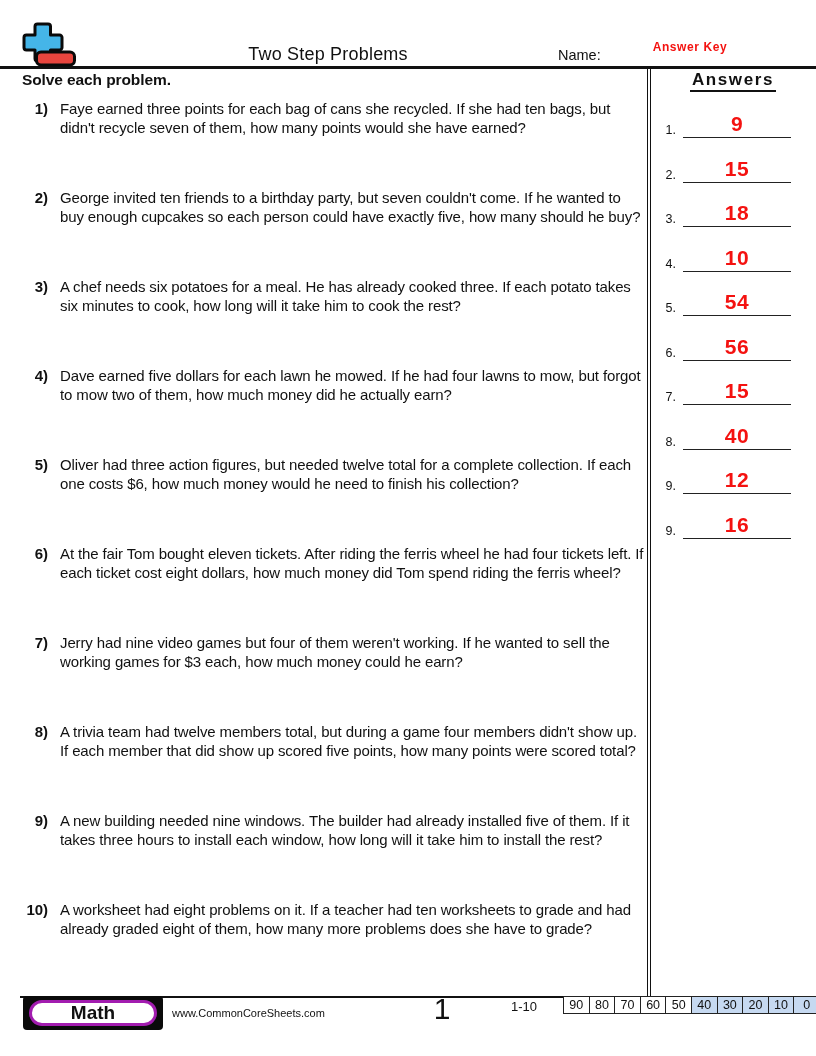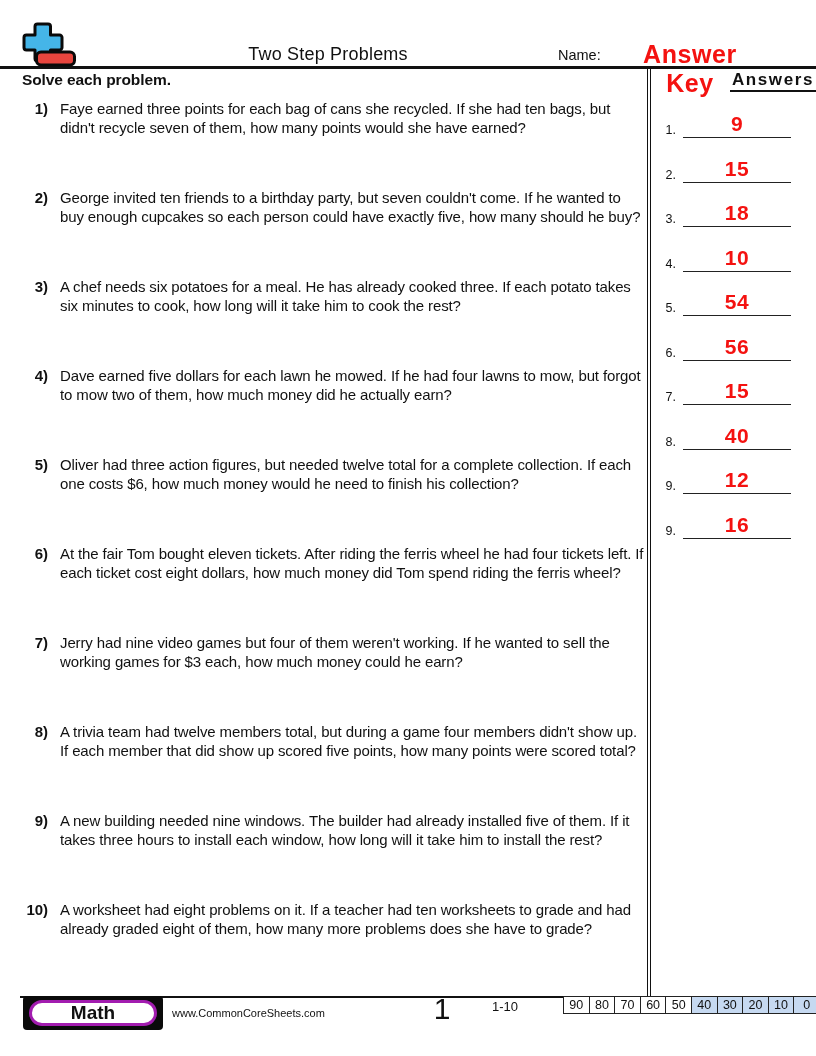--- a/index.html
+++ b/index.html
@@ -10,30 +10,30 @@
   html,body{margin:0;padding:0;background:#fff;}
   .page{position:relative;width:816px;height:1056px;background:#fff;overflow:hidden;
         font-family:"Liberation Sans",sans-serif;color:var(--ink);padding-left:16px;}
 
   
   .logo{position:absolute;left:20px;top:21px;width:58px;height:47px;z-index:2;}
   .header-title{position:absolute;top:44px;left:0;width:656px;text-align:center;
                 font-size:18px;letter-spacing:.2px;}
   .name-label{position:absolute;top:47px;left:558px;font-size:14.5px;}
   .answer-key{position:absolute;top:40px;left:622px;width:136px;text-align:center;
-              font-size:25px;font-weight:bold;color:var(--accent-red);letter-spacing:.6px;}
+              font-size:12px;font-weight:bold;color:var(--accent-red);letter-spacing:.6px;}
   .header-rule{position:absolute;top:66px;left:0;width:816px;height:2.6px;background:var(--ink);}
   .instructions{position:absolute;top:71px;left:22px;font-size:15.5px;font-weight:bold;letter-spacing:-.1px;}
 
   
   .divider{position:absolute;top:68px;left:647px;width:2px;height:928px;
            border-left:1.7px solid var(--ink);border-right:1.7px solid var(--ink);}
 
   
-  .answers-title{position:absolute;top:70px;left:650px;width:166px;text-align:right;
+  .answers-title{position:absolute;top:70px;left:650px;width:166px;text-align:center;
                  font-size:17px;font-weight:bold;letter-spacing:1.6px;}
   .answers-title span{border-bottom:2.2px solid var(--ink);padding:0 2px 1px;}
   .answer-row{position:absolute;left:648px;width:168px;height:32px;}
   .anum{position:absolute;left:0;bottom:1px;width:28px;text-align:right;font-size:12.5px;}
   .aline{position:absolute;left:35px;bottom:0;width:108px;height:32px;
          border-bottom:1.7px solid #222;display:flex;align-items:flex-end;justify-content:center;}
   .aval{font-size:21px;font-weight:bold;color:var(--accent-red);line-height:1;
         padding-bottom:3px;letter-spacing:.5px;}
 
   
@@ -43,21 +43,21 @@
   .ptext{margin-left:12px;width:586px;letter-spacing:-.12px;}
 
   
   .footer-rule{position:absolute;top:996px;left:20px;width:796px;height:1.7px;background:var(--ink);}
   .math-box{position:absolute;left:23px;top:996px;width:140px;height:34px;background:#0a0a0a;border-radius:4px;}
   .math-pill{position:absolute;left:6px;top:4px;right:6px;bottom:4px;background:#fff;
              border:3px solid #a21caf;border-radius:14px;display:flex;align-items:center;
              justify-content:center;font-weight:bold;font-size:19px;}
   .www{position:absolute;left:172px;top:1007px;font-size:11px;}
   .page-num{position:absolute;left:400px;top:992px;width:84px;text-align:center;font-size:30px;}
-  .score-label{position:absolute;left:492px;top:999px;width:64px;text-align:left;font-size:13px;}
+  .score-label{position:absolute;left:492px;top:999px;width:64px;text-align:center;font-size:13px;}
   .score-table{position:absolute;left:563px;top:996px;width:257px;height:17.5px;display:flex;
                border:1.4px solid #222;box-sizing:border-box;background:#fff;}
   .score-cell{flex:1;border-left:1.4px solid #222;display:flex;align-items:center;
               justify-content:center;font-size:12.5px;}
   .score-cell:first-child{border-left:none;}
   .score-cell.hl{background:var(--score-blue);}
 </style>
 </head>
 <body>
 

